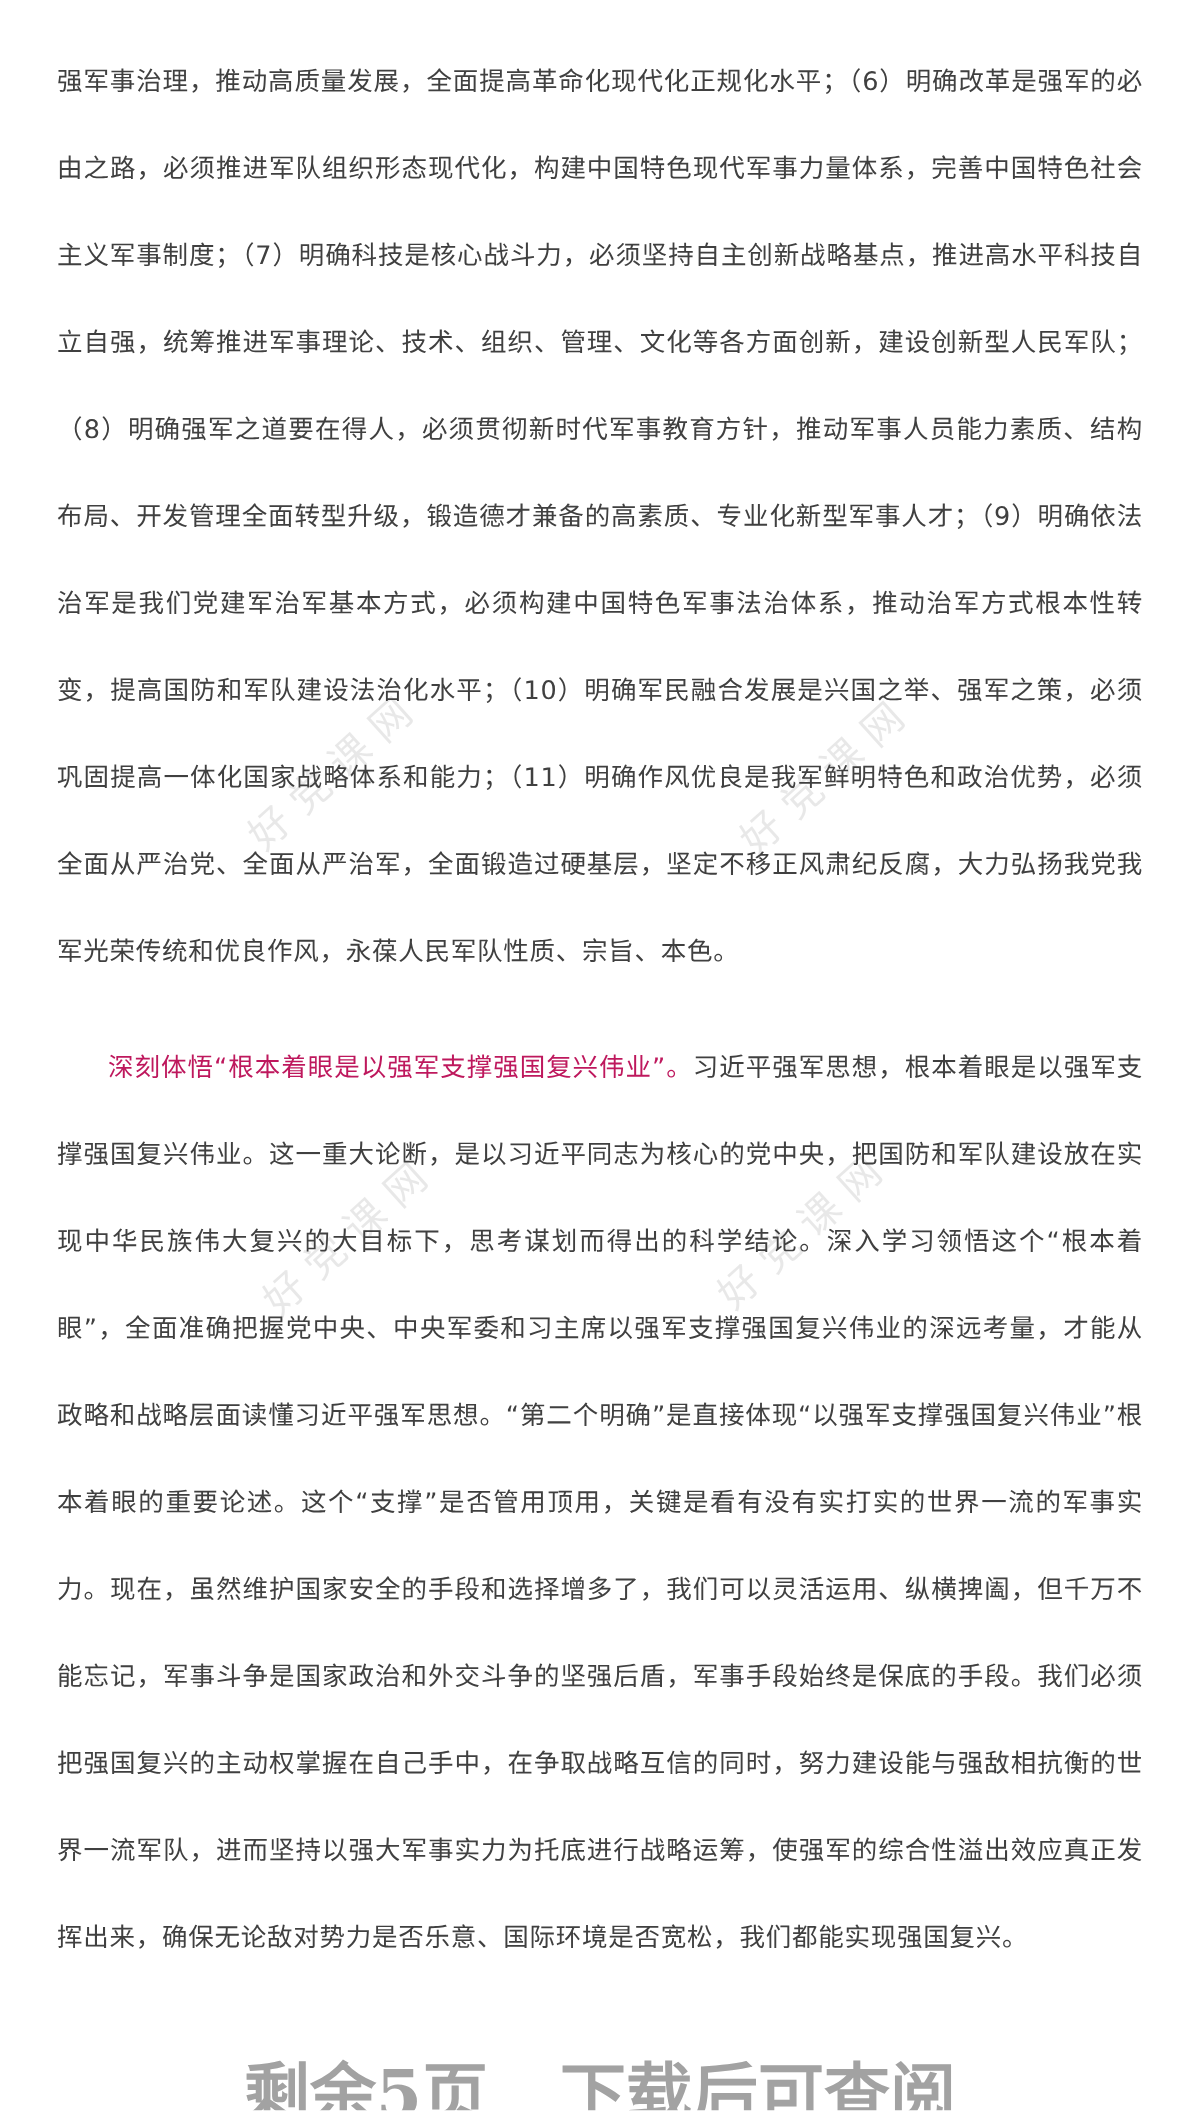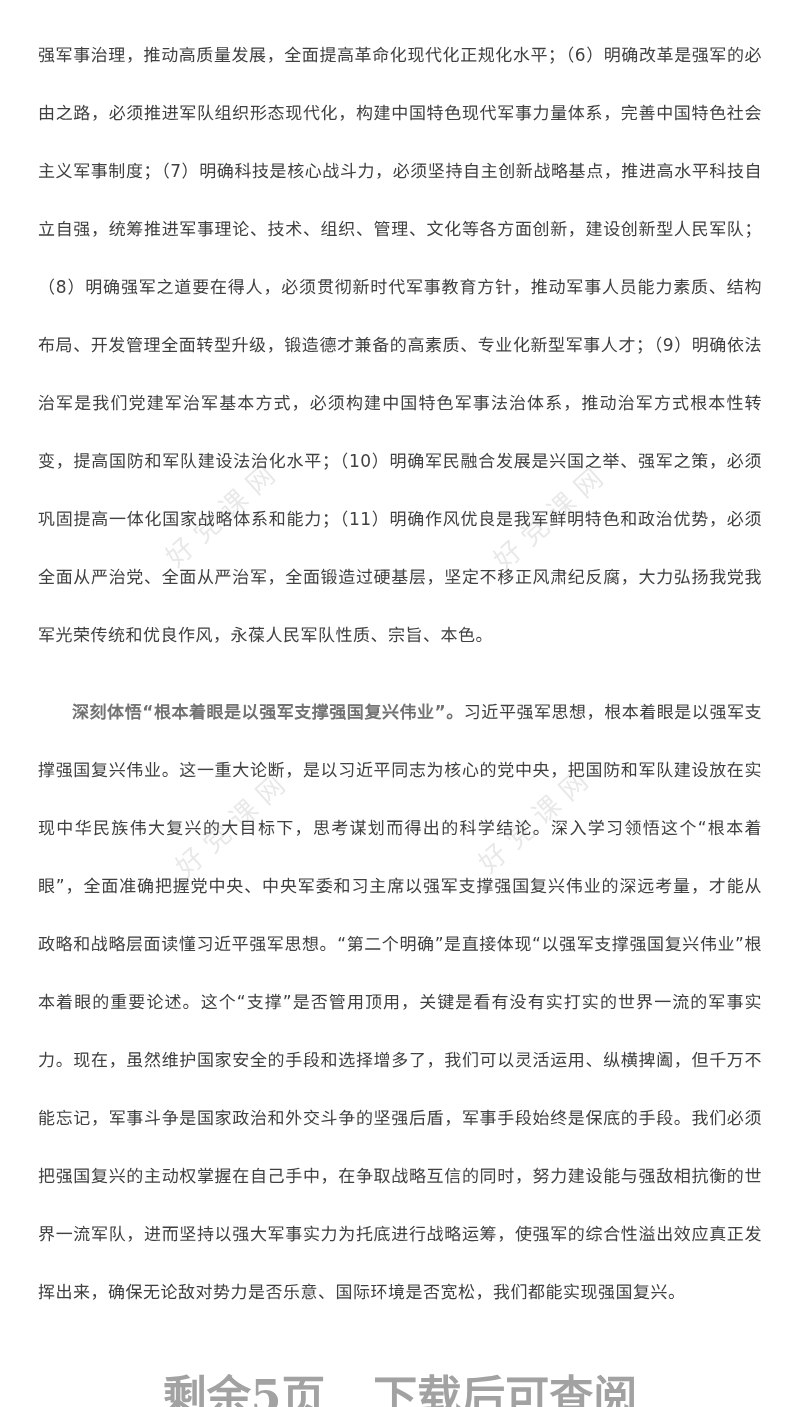--- a/index.html
+++ b/index.html
@@ -51,22 +51,22 @@
     color: #404040;
     text-align: justify;
     text-justify: inter-character;
     letter-spacing: 0.5px;
   }
   .para-2 {
     margin-top: 19px;
     text-indent: 34px;
   }
   .para-lead {
-    font-weight: 700;
-    color: #737373;
+    font-weight: 400;
+    color: #be185d;
   }
   
   .banner {
     position: relative;
     z-index: 1;
     margin-top: 48px;
     line-height: 56px;
     display: flex;
     justify-content: center;
     align-items: baseline;

